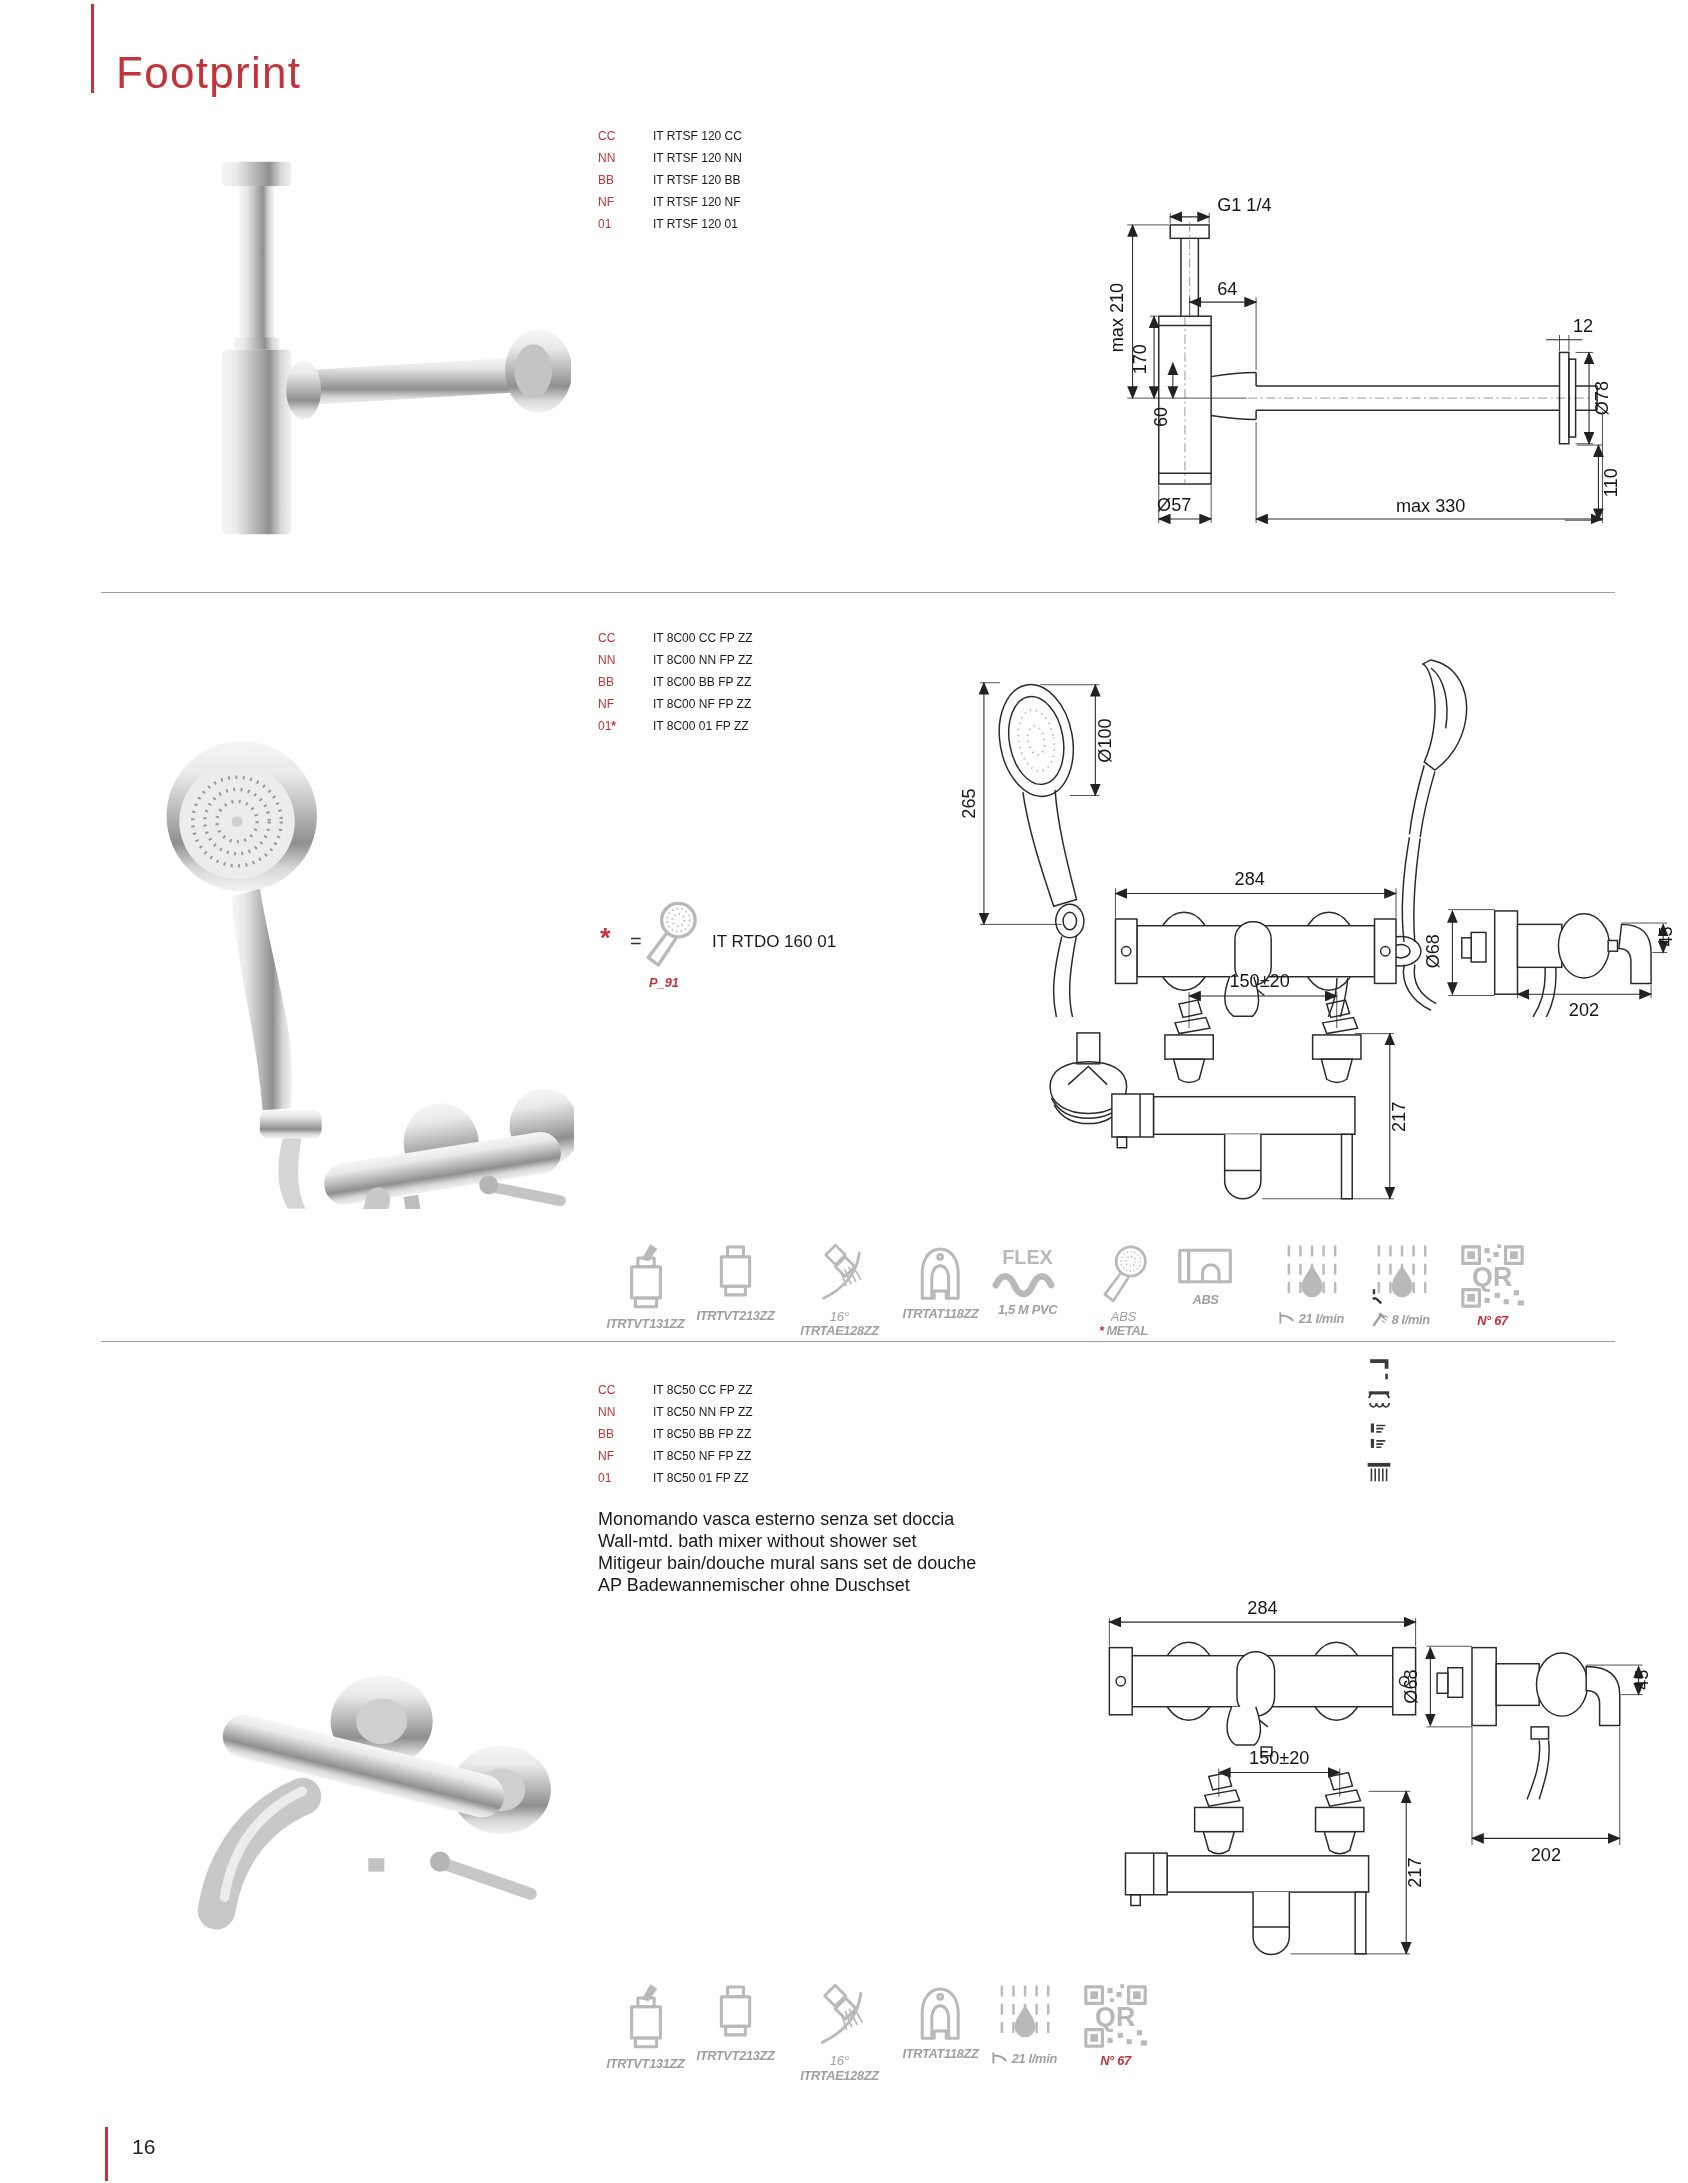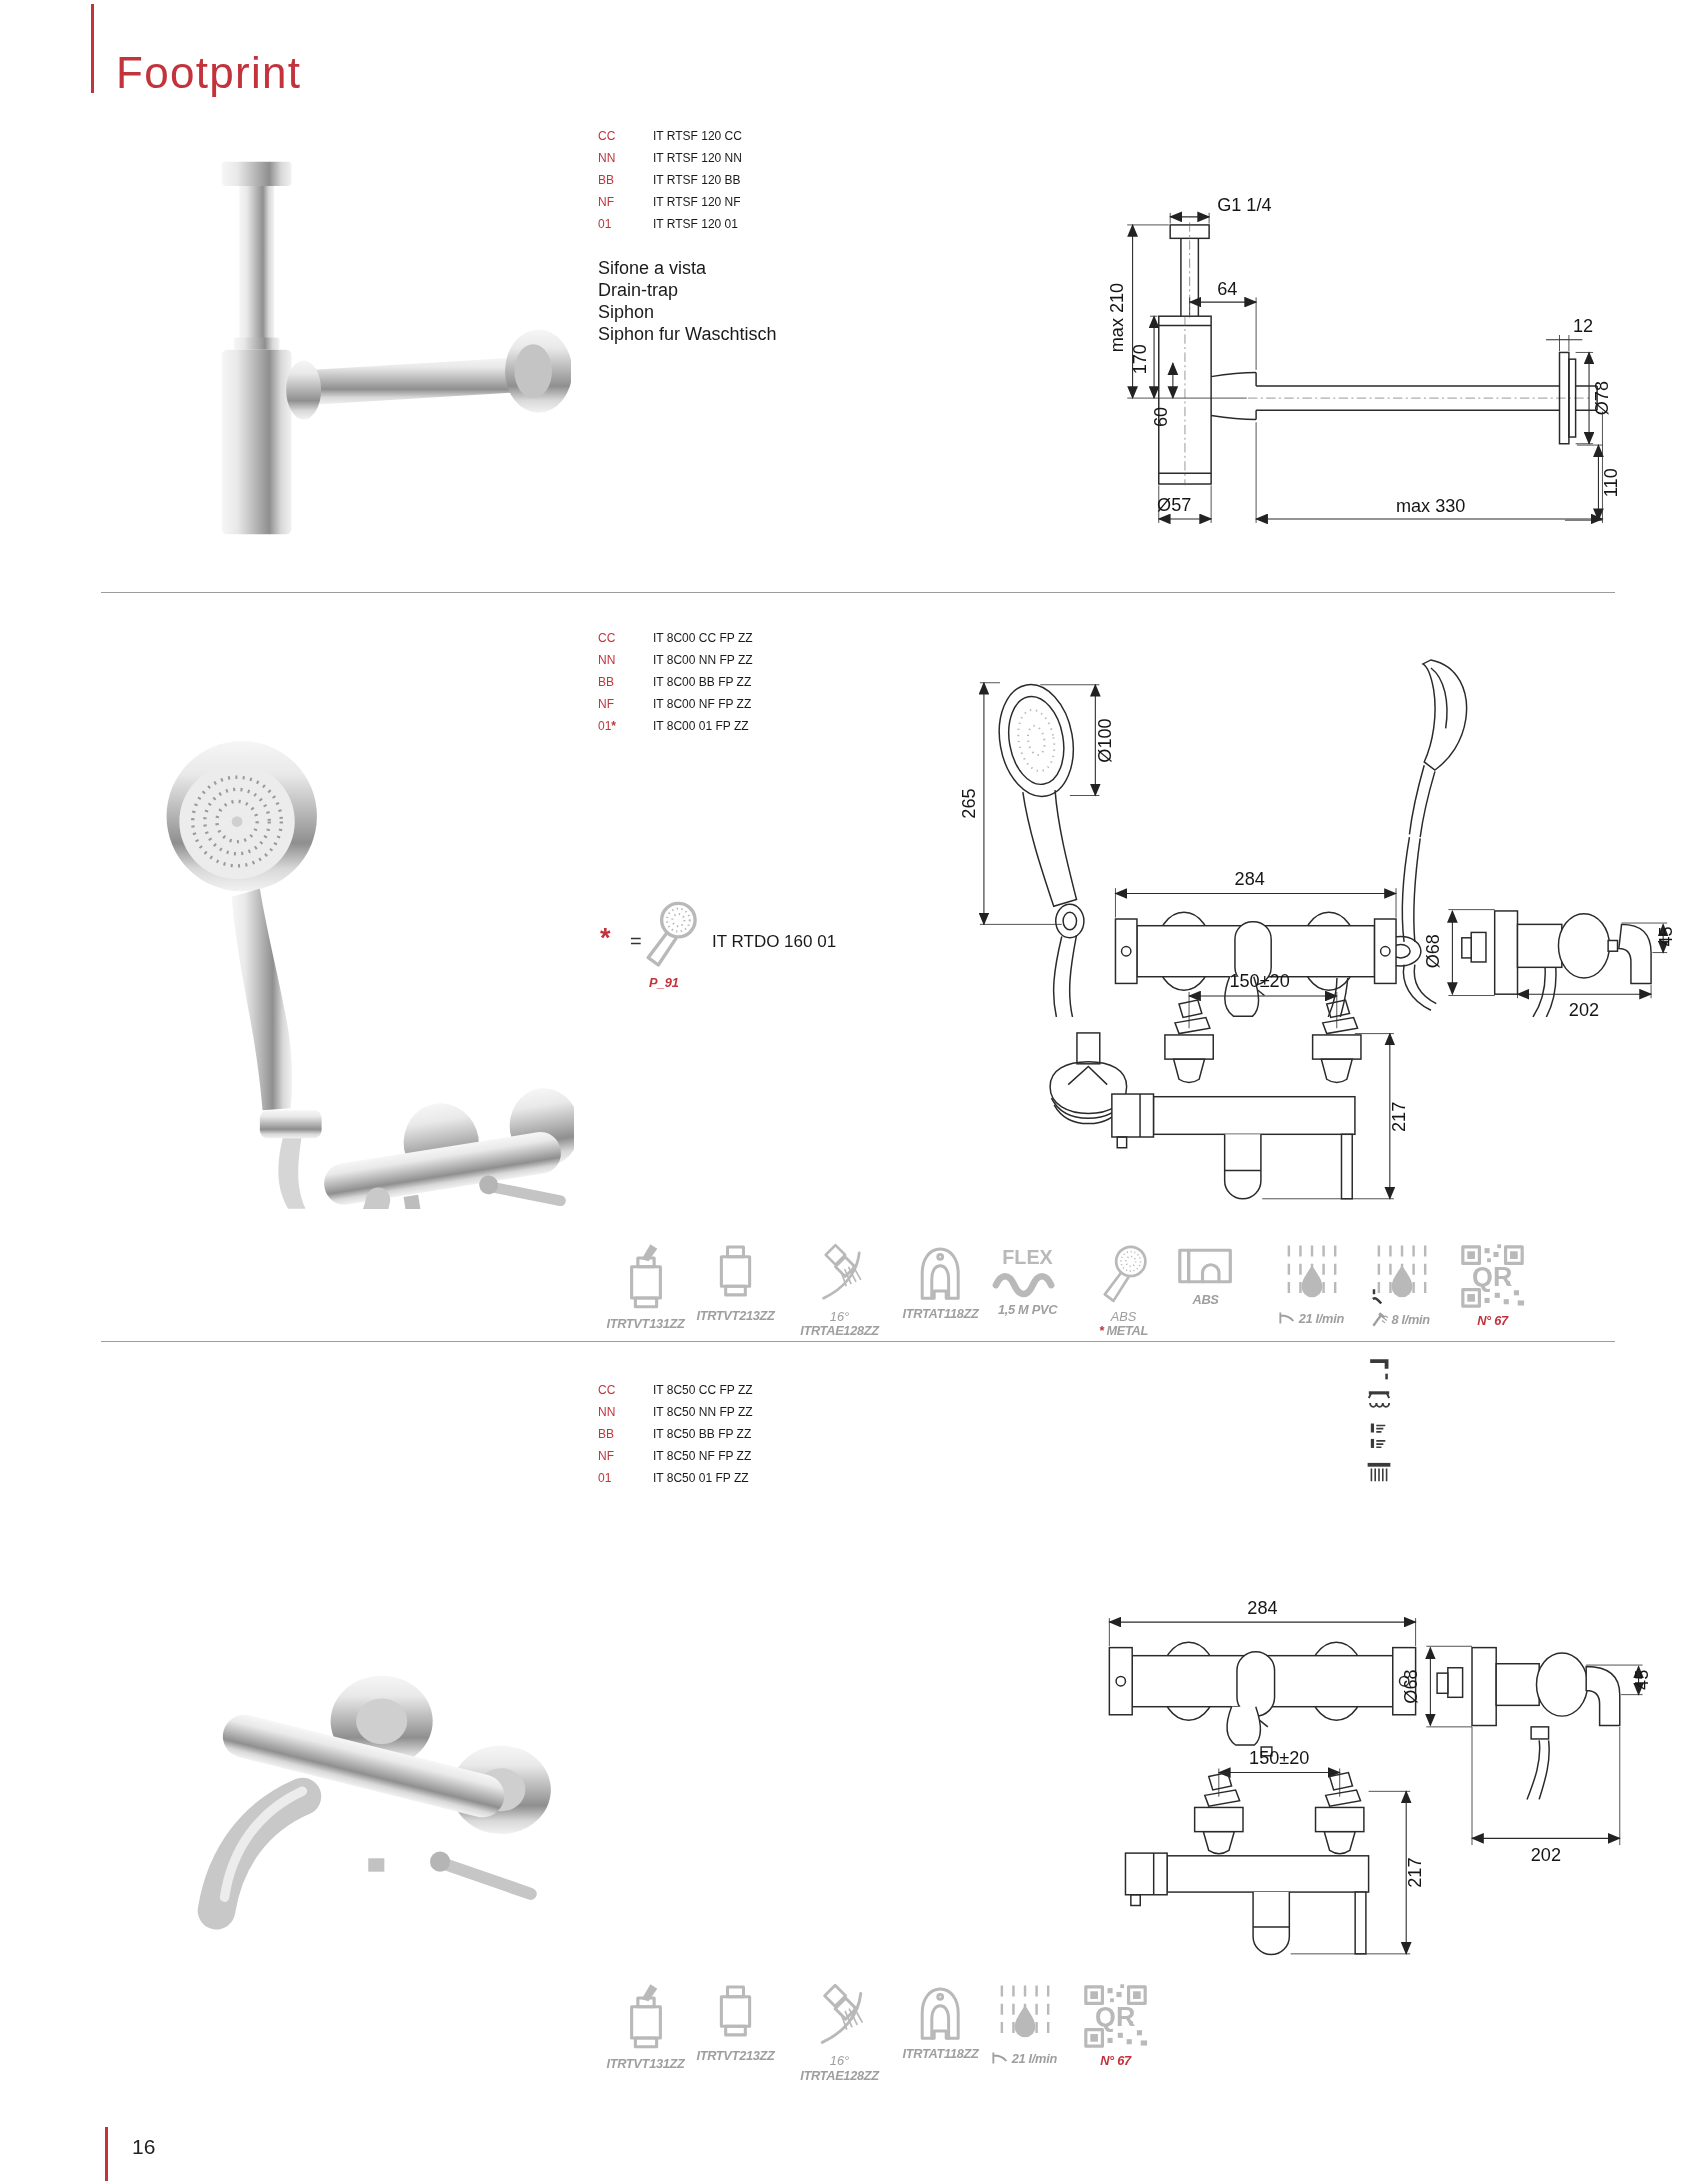--- a/index.html
+++ b/index.html
@@ -88,26 +88,20 @@
       </div>
     <div class="crow">
         <span class="fin">NF</span>
         <span>IT RTSF 120 NF</span>
       </div>
     <div class="crow">
         <span class="fin">01</span>
         <span>IT RTSF 120 01</span>
       </div>
   </div>
-  <div class="desc" style="left:598px;top:257px">
-    <div>Sifone a vista</div>
-    <div>Drain-trap</div>
-    <div>Siphon</div>
-    <div>Siphon fur Waschtisch</div>
-  </div>
 
   <svg class="abs" style="left:1095px;top:183px" width="537" height="353" viewBox="0 0 800 525">
     <defs>
       <marker id="m1" markerWidth="12" markerHeight="10" refX="11" refY="5" orient="auto-start-reverse">
         <path d="M0,0 L12,5 L0,10 Z" fill="#222"></path>
       </marker>
     </defs>
 
     <rect class="ol" x="112" y="62" width="58" height="20"></rect>
     <path class="ol" d="M128,82 V198 M154,82 V198"></path>
@@ -465,20 +459,26 @@
       </div>
     <div class="crow">
         <span class="fin">NF</span>
         <span>IT 8C50 NF FP ZZ</span>
       </div>
     <div class="crow">
         <span class="fin">01</span>
         <span>IT 8C50 01 FP ZZ</span>
       </div>
   </div>
+  <div class="desc" style="left:598px;top:1508px">
+    <div>Monomando vasca esterno senza set doccia</div>
+    <div>Wall-mtd. bath mixer without shower set</div>
+    <div>Mitigeur bain/douche mural sans set de douche</div>
+    <div>AP Badewannemischer ohne Duschset</div>
+  </div>
 
   <div class="abs" style="left:1362px;top:1356px;width:34px;display:flex;flex-direction:column;gap:9.4px;align-items:center">
     <svg width="28" height="24" viewBox="0 0 44 38">
       <path class="sy" d="M8,8 H36 M34,5 V20" stroke-width="6"></path>
       <path class="sy" d="M34,28 V37" stroke-width="4"></path>
     </svg>
     <svg width="28" height="23" viewBox="0 0 44 36">
       <path class="sy" d="M6,6 H38" stroke-width="5"></path>
       <path class="sy" d="M10,6 L6,14 M34,6 L38,14" stroke-width="3"></path>
       <path class="sy" d="M8,22 a5,6 0 0 0 10,0 a5,6 0 0 0 10,0 a5,6 0 0 0 10,0" stroke-width="3"></path>

